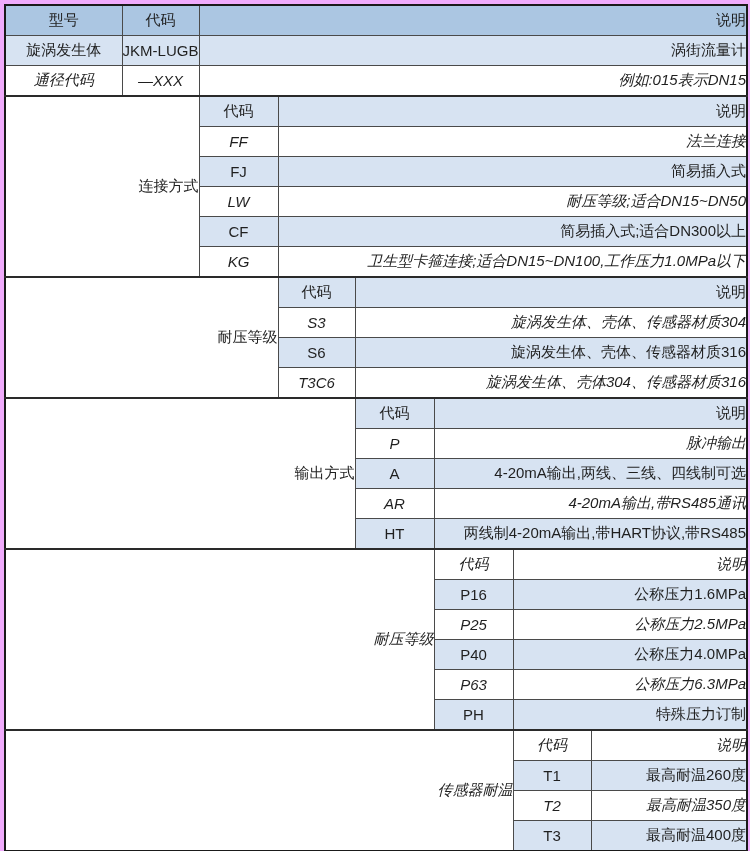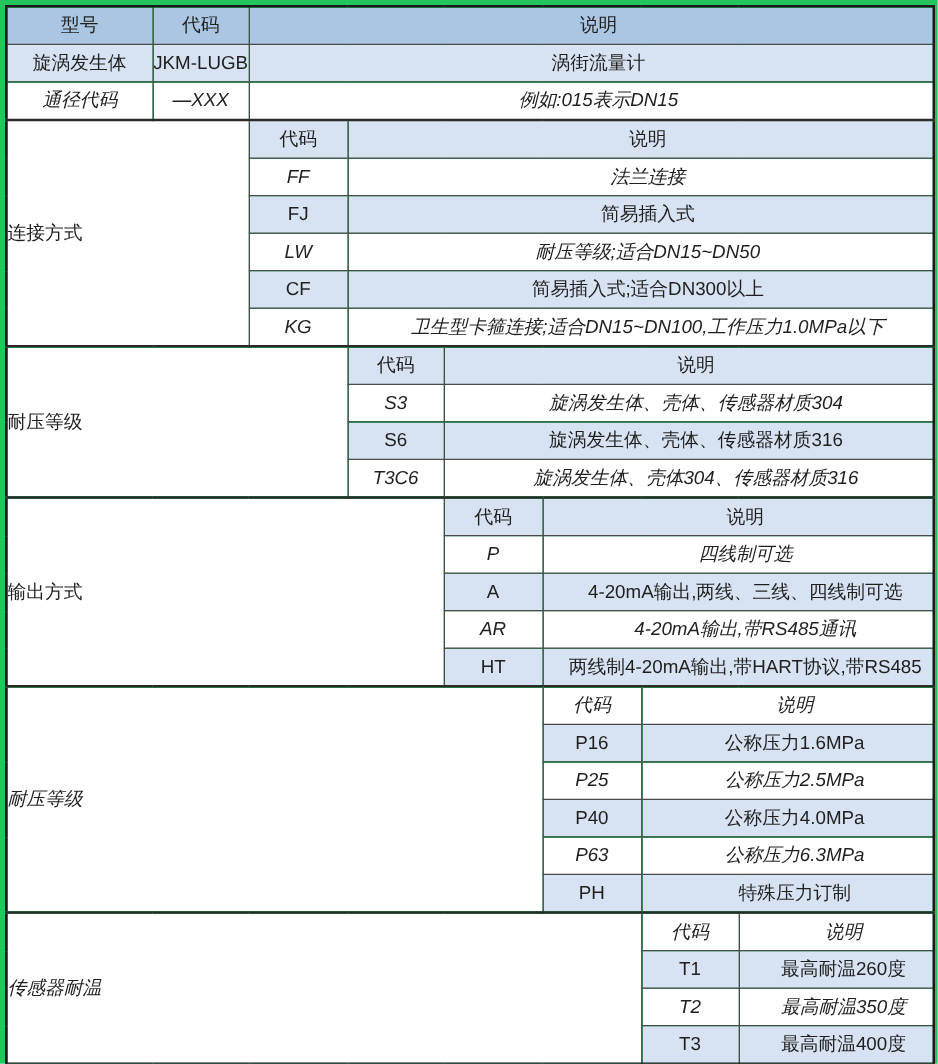--- a/index.html
+++ b/index.html
@@ -6,45 +6,45 @@
     margin: 0;
     padding: 0;
     background: #ffffff;
     font-family: "Liberation Sans", "DejaVu Sans", sans-serif;
   }
   .page {
     width: 750px;
     height: 851px;
     box-sizing: border-box;
     padding: 4px;
-    background: #22c55e;
+    background: #f0abfc;
   }
   table.spec {
     border-collapse: collapse;
     table-layout: fixed;
     width: 742px;
     border: 2px solid #1a1a1a;
   }
   table.spec td {
     border: 1px solid #4a4a4a;
     height: 29px;
     padding: 0;
     font-size: 15px;
     color: #1f1f1f;
     vertical-align: middle;
     overflow: hidden;
     white-space: nowrap;
   }
   tr.hdr td { background: #abc6e2; }
   tr.blue td { background: #d7e3f2; }
   tr.white td { background: #ffffff; font-style: italic; }
-  table.spec td.label { background: #ffffff; text-align: left; }
+  table.spec td.label { background: #ffffff; text-align: right; }
   tr.sec td { border-top: 2px solid #2a2a2a; }
   .c-center { text-align: center; }
-  .c-left { text-align: center; padding-left: 12px !important; }
+  .c-left { text-align: right; padding-left: 12px !important; }
 </style>
 </head>
 <body>
 
 <div class="page">
 <table class="spec">
   <colgroup>
     <col style="width:117px">
         <col style="width:77px">
         <col style="width:79px">
@@ -118,21 +118,21 @@
     <td colspan="4" class="c-left">旋涡发生体、壳体304、传感器材质316</td>
   </tr>
 
   <tr class="blue sec">
     <td colspan="4" rowspan="5" class="label">输出方式</td>
     <td class="c-center">代码</td>
     <td colspan="3" class="c-left">说明</td>
   </tr>
   <tr class="white">
     <td class="c-center">P</td>
-    <td colspan="3" class="c-left">四线制可选</td>
+    <td colspan="3" class="c-left">脉冲输出</td>
   </tr>
   <tr class="blue">
     <td class="c-center">A</td>
     <td colspan="3" class="c-left">4-20mA输出,两线、三线、四线制可选</td>
   </tr>
   <tr class="white">
     <td class="c-center">AR</td>
     <td colspan="3" class="c-left">4-20mA输出,带RS485通讯</td>
   </tr>
   <tr class="blue">

